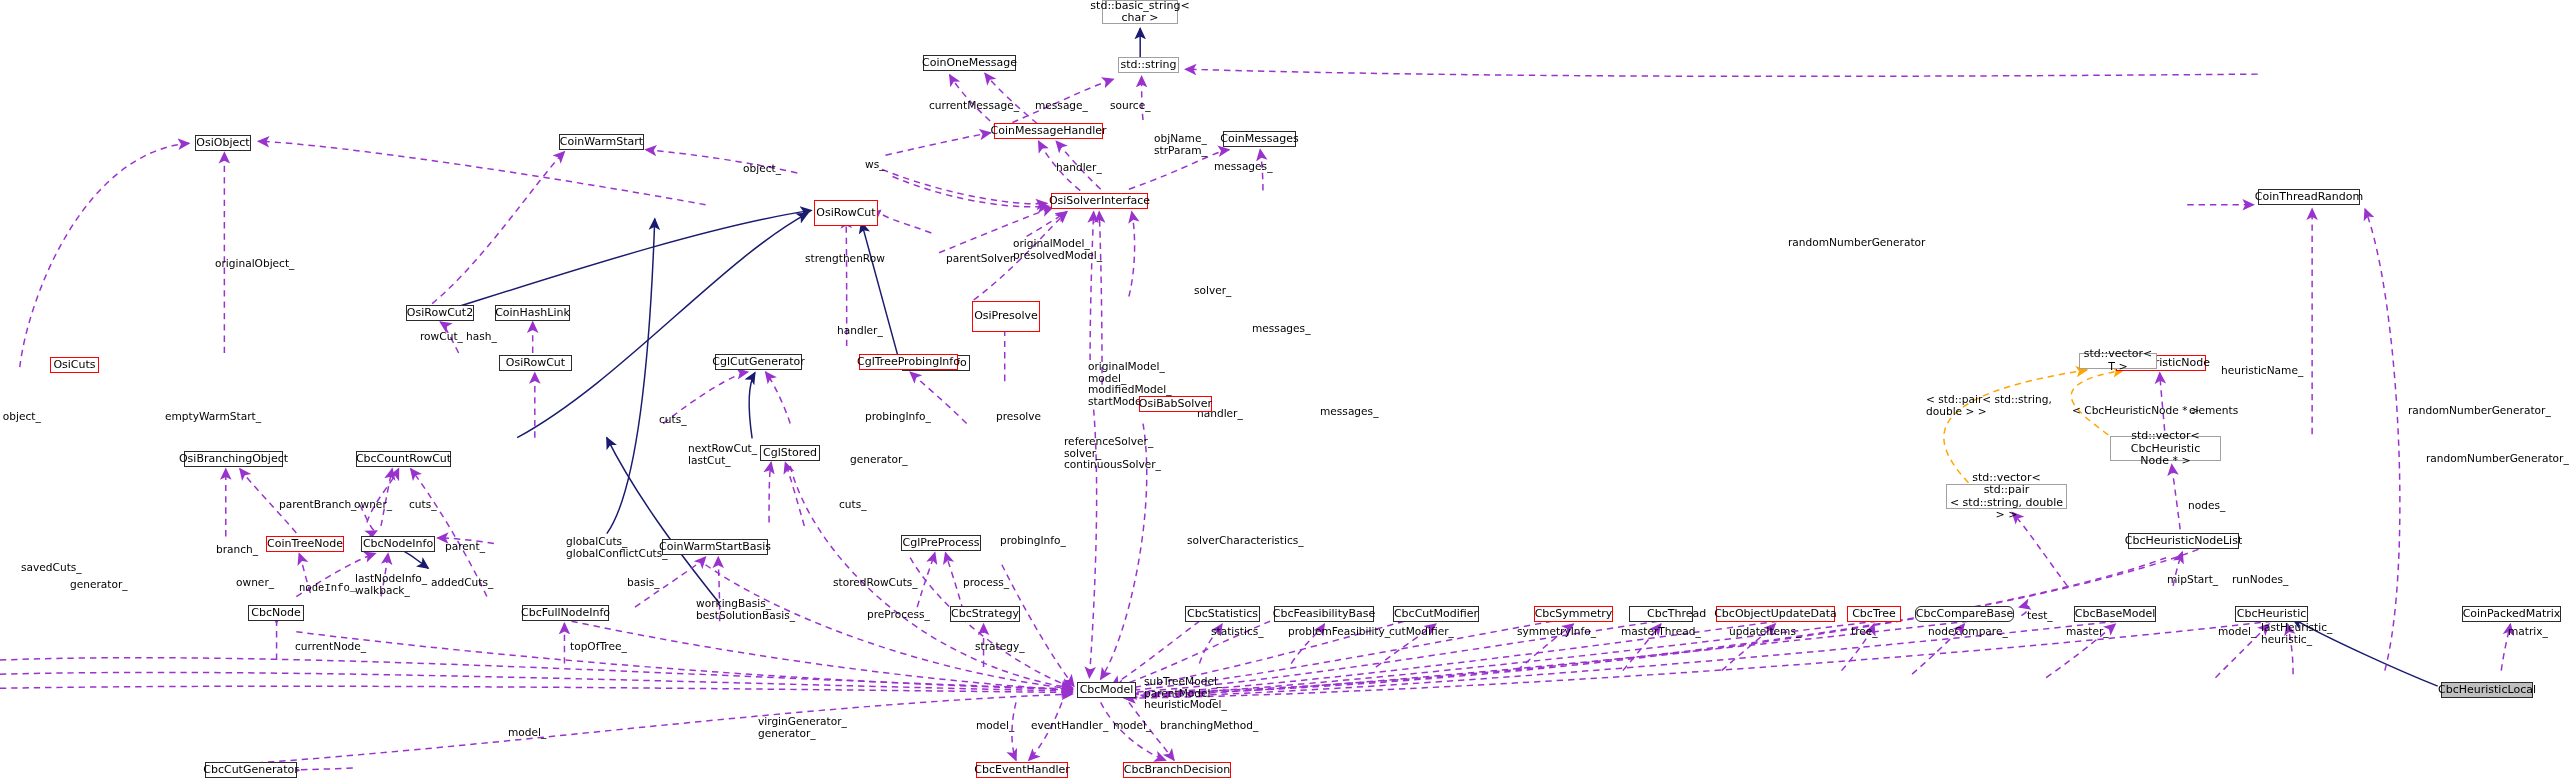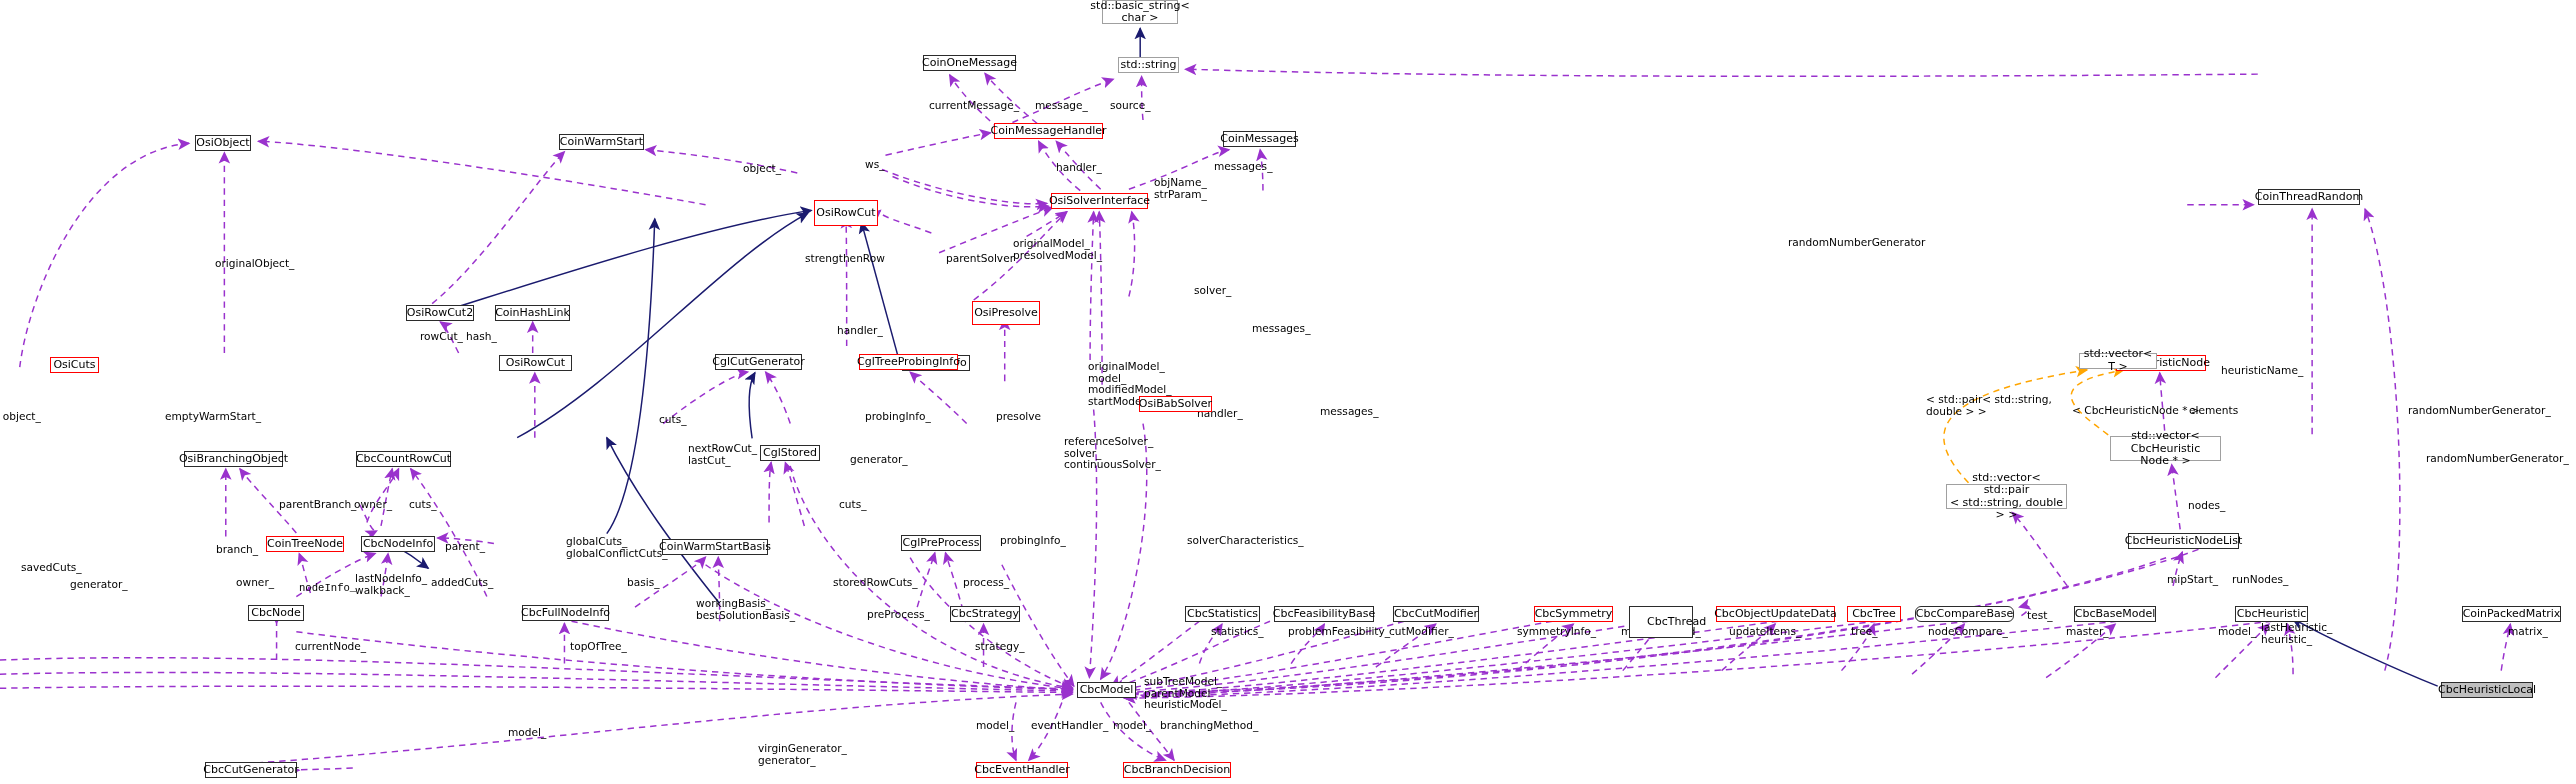--- a/index.html
+++ b/index.html
@@ -246,21 +246,21 @@
     <div class="node black" style="left: 923px; top: 55px; width: 93px; height: 16px;">CoinOneMessage</div>
     <div class="node red" style="left: 994px; top: 123px; width: 109px; height: 16px;">CoinMessageHandler</div>
     <div class="node black" style="left: 1223px; top: 131px; width: 73px; height: 16px;">CoinMessages</div>
     <div class="node red" style="left: 1051px; top: 193px; width: 97px; height: 16px;">OsiSolverInterface</div>
     <div class="node black" style="left: 195px; top: 135px; width: 56px; height: 15.5px;">OsiObject</div>
     <div class="node black" style="left: 559px; top: 134px; width: 85px; height: 16px;">CoinWarmStart</div>
     <div class="node black" style="left: 2258px; top: 189px; width: 102px; height: 16px;">CoinThreadRandom</div>
     <div class="node red" style="left: 814px; top: 200px; width: 64px; height: 26px;">OsiRowCut</div>
     <div class="node black" style="left: 406px; top: 305px; width: 68px; height: 16px;">OsiRowCut2</div>
     <div class="node black" style="left: 495px; top: 305px; width: 75px; height: 16px;">CoinHashLink</div>
-    <div class="node red" style="left: 972px; top: 301px; width: 68px; height: 24px;">OsiPresolve</div>
+    <div class="node red" style="left: 972px; top: 301px; width: 68px; height: 31px;">OsiPresolve</div>
     <div class="node red" style="left: 50px; top: 357px; width: 49px; height: 15.5px;">OsiCuts</div>
     <div class="node black" style="left: 499px; top: 355px; width: 73px; height: 16px;">OsiRowCut</div>
     <div class="node black" style="left: 715px; top: 354px; width: 87px; height: 16px;">CglCutGenerator</div>
     <div class="node black" style="left: 902px; top: 355px; width: 68px; height: 16px;">CglTreeInfo</div>
     <div class="node red" style="left: 859px; top: 354px; width: 99px; height: 16px;">CglTreeProbingInfo</div>
     <div class="node red" style="left: 2116px; top: 355px; width: 90px; height: 16px;">CbcHeuristicNode</div>
     <div class="node grey" style="left: 2079px; top: 353px; width: 78px; height: 15.5px;">std::vector&lt; T &gt;</div>
     <div class="node red" style="left: 1139px; top: 396px; width: 73px; height: 16px;">OsiBabSolver</div>
     <div class="node black" style="left: 760px; top: 445px; width: 60px; height: 16px;">CglStored</div>
     <div class="node grey" style="left: 2110px; top: 436px; width: 111px; height: 25.4px;">std::vector&lt; CbcHeuristic
@@ -274,36 +274,36 @@
     <div class="node red" style="left: 266px; top: 536px; width: 78px; height: 16px;">CoinTreeNode</div>
     <div class="node black" style="left: 361px; top: 536px; width: 74px; height: 16px;">CbcNodeInfo</div>
     <div class="node black" style="left: 2128px; top: 533px; width: 111px; height: 16px;">CbcHeuristicNodeList</div>
     <div class="node black" style="left: 248px; top: 605px; width: 56px; height: 16px;">CbcNode</div>
     <div class="node black" style="left: 522px; top: 605px; width: 87px; height: 16px;">CbcFullNodeInfo</div>
     <div class="node black" style="left: 950px; top: 606px; width: 70px; height: 16px;">CbcStrategy</div>
     <div class="node black" style="left: 1185px; top: 606px; width: 75px; height: 16px;">CbcStatistics</div>
     <div class="node black" style="left: 1274px; top: 606px; width: 100px; height: 16px;">CbcFeasibilityBase</div>
     <div class="node black" style="left: 1393px; top: 606px; width: 86px; height: 16px;">CbcCutModifier</div>
     <div class="node red" style="left: 1534px; top: 606px; width: 79px; height: 16px;">CbcSymmetry</div>
-    <div class="node black" style="left: 1629px; top: 606px; width: 64px; height: 32px; padding-left: 34px;">CbcThread</div>
+    <div class="node black" style="left: 1629px; top: 606px; width: 64px; height: 16px; padding-left: 34px;">CbcThread</div>
     <div class="node red" style="left: 1716px; top: 606px; width: 119px; height: 16px;">CbcObjectUpdateData</div>
     <div class="node red" style="left: 1847px; top: 606px; width: 54px; height: 16px;">CbcTree</div>
     <div class="node black" style="left: 1915px; top: 606px; width: 99px; height: 16px; border-radius: 6px;">CbcCompareBase</div>
     <div class="node black" style="left: 2074px; top: 606px; width: 82px; height: 16px;">CbcBaseModel</div>
     <div class="node black" style="left: 2235px; top: 606px; width: 73px; height: 16px;">CbcHeuristic</div>
     <div class="node black" style="left: 2462px; top: 606px; width: 99px; height: 16px;">CoinPackedMatrix</div>
     <div class="node black" style="left: 1077px; top: 682px; width: 59px; height: 16px;">CbcModel</div>
     <div class="node current" style="left: 2441px; top: 682px; width: 92px; height: 16px;">CbcHeuristicLocal</div>
     <div class="node black" style="left: 205px; top: 762px; width: 92px; height: 16px;">CbcCutGenerator</div>
     <div class="node red" style="left: 976px; top: 762px; width: 92px; height: 16px;">CbcEventHandler</div>
     <div class="node red" style="left: 1123px; top: 762px; width: 108px; height: 16px;">CbcBranchDecision</div>
     <div class="edge-label left" style="left: 929px; top: 100px;">currentMessage_</div>
     <div class="edge-label left" style="left: 1035px; top: 100px;">message_</div>
     <div class="edge-label left" style="left: 1110px; top: 100px;">source_</div>
-    <div class="edge-label left" style="left: 1154px; top: 133px; margin-top: 44px;">objName_
+    <div class="edge-label left" style="left: 1154px; top: 133px;">objName_
 strParam_</div>
     <div class="edge-label left" style="left: 1214px; top: 161px;">messages_</div>
     <div class="edge-label left" style="left: 1056px; top: 162px;">handler_</div>
     <div class="edge-label left" style="left: 865px; top: 159px;">ws_</div>
     <div class="edge-label left" style="left: 743px; top: 163px;">object_</div>
     <div class="edge-label left" style="left: 1788px; top: 237px;">randomNumberGenerator</div>
     <div class="edge-label left" style="left: 215px; top: 258px;">originalObject_</div>
     <div class="edge-label left" style="left: 805px; top: 253px;">strengthenRow</div>
     <div class="edge-label left" style="left: 946px; top: 253px;">parentSolver</div>
     <div class="edge-label left" style="left: 1013px; top: 238px;">originalModel_
@@ -380,17 +380,17 @@
     <div class="edge-label left" style="left: 975px; top: 641px;">strategy_</div>
     <div class="edge-label left" style="left: 570px; top: 641px;">topOfTree_</div>
     <div class="edge-label left" style="left: 295px; top: 641px;">currentNode_</div>
     <div class="edge-label left" style="left: 1144px; top: 676px;">subTreeModel_
 parentModel_
 heuristicModel_</div>
     <div class="edge-label left" style="left: 976px; top: 720px;">model_</div>
     <div class="edge-label left" style="left: 1031px; top: 720px;">eventHandler_</div>
     <div class="edge-label left" style="left: 1113px; top: 720px;">model_</div>
     <div class="edge-label left" style="left: 1160px; top: 720px;">branchingMethod_</div>
-    <div class="edge-label left" style="left: 758px; top: 716px; margin-top: 27px;">virginGenerator_
+    <div class="edge-label left" style="left: 758px; top: 716px;">virginGenerator_
 generator_</div>
     <div class="edge-label left" style="left: 508px; top: 727px;">model_</div>
   </div>
 
 
 </body></html>

